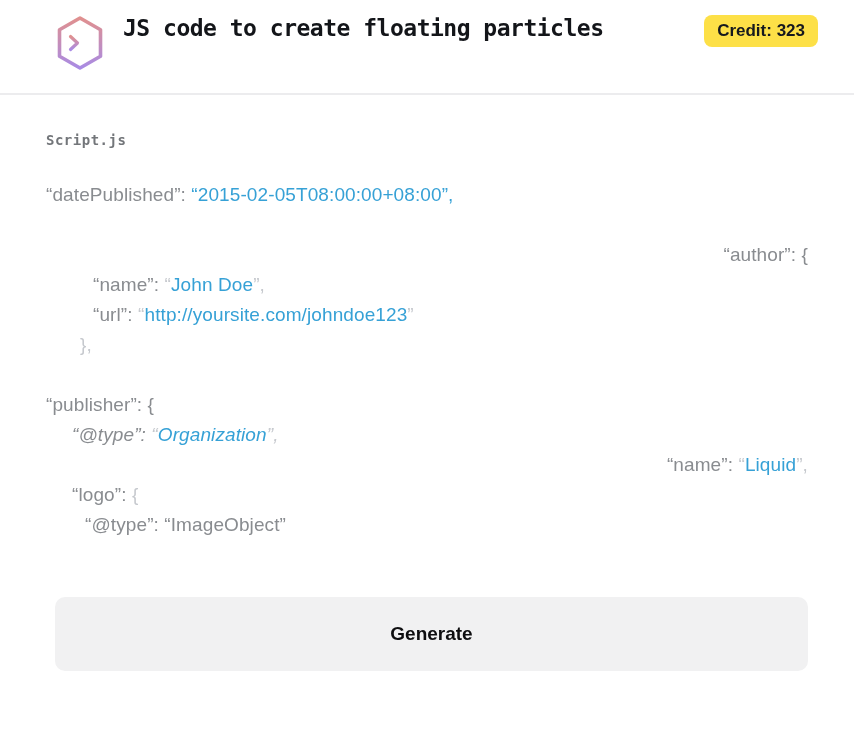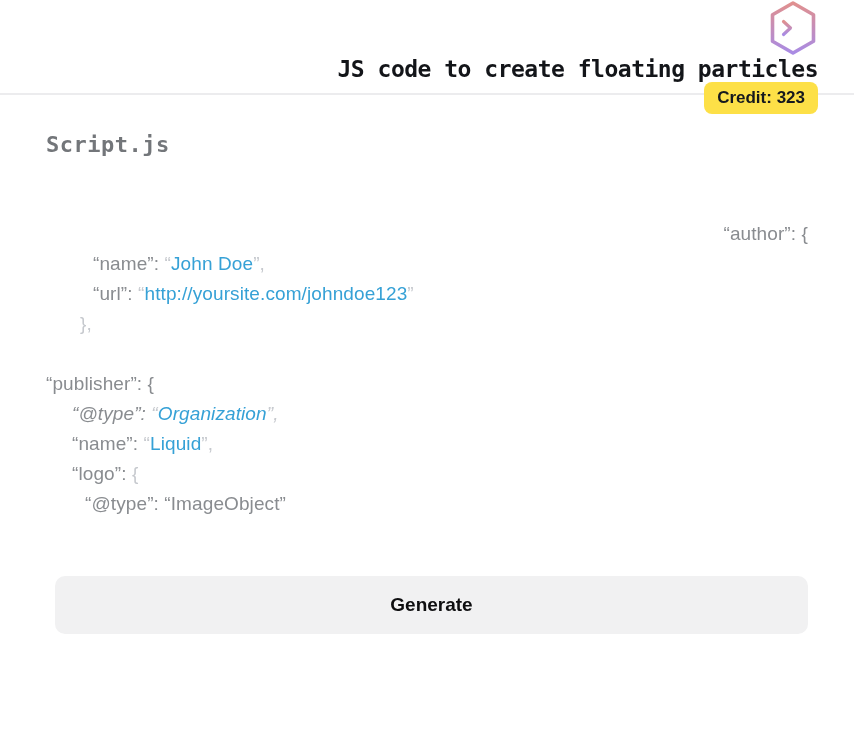--- a/index.html
+++ b/index.html
@@ -5,26 +5,25 @@
   * { box-sizing: border-box; margin: 0; padding: 0; }
   html, body {
     width: 854px; height: 748px;
     background: #ffffff;
     font-family: "Liberation Sans", sans-serif;
     overflow: hidden;
   }
   
   .app-header {
     display: flex;
-    align-items: flex-end;
+    align-items: flex-start;
     height: 95px;
-    padding: 0 36px 0 55px;
+    padding: 15px 36px 0 55px;
     border-bottom: 2px solid #ececee;
     background: #ffffff;
-    flex-direction: column;
   }
   .logo { width: 50px; height: 56px; flex: 0 0 auto; display: flex; align-items: center; }
   .page-title {
     font-family: "DejaVu Sans Mono", monospace;
     font-size: 23px;
     font-weight: 600;
     color: #131519;
     margin-left: 18px;
     letter-spacing: -0.5px;
     white-space: nowrap;
@@ -37,21 +36,21 @@
     font-weight: 700;
     padding: 6px 13px;
     border-radius: 8px;
     white-space: nowrap;
   }
   
   .content { padding: 0 46px; }
   .filename {
     margin-top: 37px;
     font-family: "DejaVu Sans Mono", monospace;
-    font-size: 22px;
+    font-size: 14px;
     font-weight: 600;
     letter-spacing: 0.5px;
     color: #73767a;
   }
   .code {
     margin-top: 32px;
     font-size: 19px;
     line-height: 30px;
     letter-spacing: 0.1px;
   }
@@ -59,21 +58,21 @@
   .seg-key     { color: #898c90; }
   .seg-keyfade { color: #a4a9af; }
   .seg-punct   { color: #c6c9ce; }
   .seg-value   { color: #36a1d6; }
   
   .generate-btn {
     display: block;
     margin-top: 57px;
     margin-left: 9px;
     width: calc(100% - 9px);
-    height: 58px;
+    height: 74px;
     border: none;
     border-radius: 10px;
     background: #f1f1f2;
     color: #0e0e10;
     font-family: "Liberation Sans", sans-serif;
     font-size: 19px;
     font-weight: 700;
     cursor: pointer;
   }
 </style>
@@ -94,26 +93,27 @@
       <path d="M26.5 35 L34.5 35" fill="none" stroke="url(#lg)" stroke-width="3.2" stroke-linecap="round"></path>
     </svg>
   </span>
   <h1 class="page-title">JS code to create floating particles</h1>
   <span class="credit-badge">Credit: 323</span>
 </header>
 
 <main class="content">
   <div class="filename">Script.js</div>
   <div class="code" id="code-block">
+      <div class="code-line" style="padding-left: 0px;"><span class="seg-key">“datePublished”: </span><span class="seg-value">“2015-02-05T08:00:00+08:00”,</span></div>
       <div class="code-line" style="padding-left: 0px;">&nbsp;</div>
       <div class="code-line" style="padding-left: 0px; text-align: right;"><span class="seg-key">“author”: {</span></div>
       <div class="code-line" style="padding-left: 47px;"><span class="seg-key">“name”</span><span class="seg-key">: </span><span class="seg-punct">“</span><span class="seg-value">John Doe</span><span class="seg-punct">”,</span></div>
       <div class="code-line" style="padding-left: 47px;"><span class="seg-key">“url”</span><span class="seg-key">: </span><span class="seg-punct">“</span><span class="seg-value">http://yoursite.com/johndoe123</span><span class="seg-punct">”</span></div>
       <div class="code-line" style="padding-left: 34px;"><span class="seg-punct">},</span></div>
       <div class="code-line" style="padding-left: 0px;">&nbsp;</div>
       <div class="code-line" style="padding-left: 0px;"><span class="seg-key">“publisher”: {</span></div>
       <div class="code-line" style="padding-left: 26px; font-style: italic;"><span class="seg-key">“@type”</span><span class="seg-key">: </span><span class="seg-punct">“</span><span class="seg-value">Organization</span><span class="seg-punct">”,</span></div>
-      <div class="code-line" style="padding-left: 26px;"><span class="seg-key">“name”</span><span class="seg-key">: </span><span class="seg-punct">“</span><span class="seg-value">Liquid</span><span class="seg-punct">”,</span></div>
+      <div class="code-line" style="padding-left: 26px; text-align: right;"><span class="seg-key">“name”</span><span class="seg-key">: </span><span class="seg-punct">“</span><span class="seg-value">Liquid</span><span class="seg-punct">”,</span></div>
       <div class="code-line" style="padding-left: 26px;"><span class="seg-key">“logo”</span><span class="seg-key">: </span><span class="seg-punct">{</span></div>
       <div class="code-line" style="padding-left: 39px;"><span class="seg-key">“@type”: “ImageObject”</span></div>
     </div>
   <button class="generate-btn">Generate</button>
 </main>
 
 </body></html>

